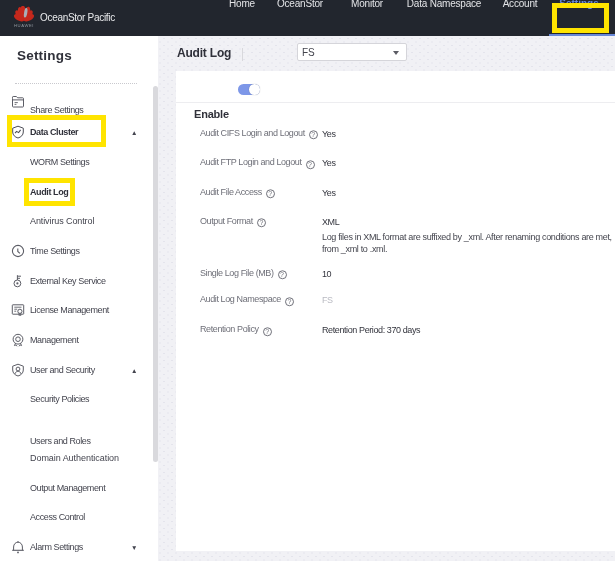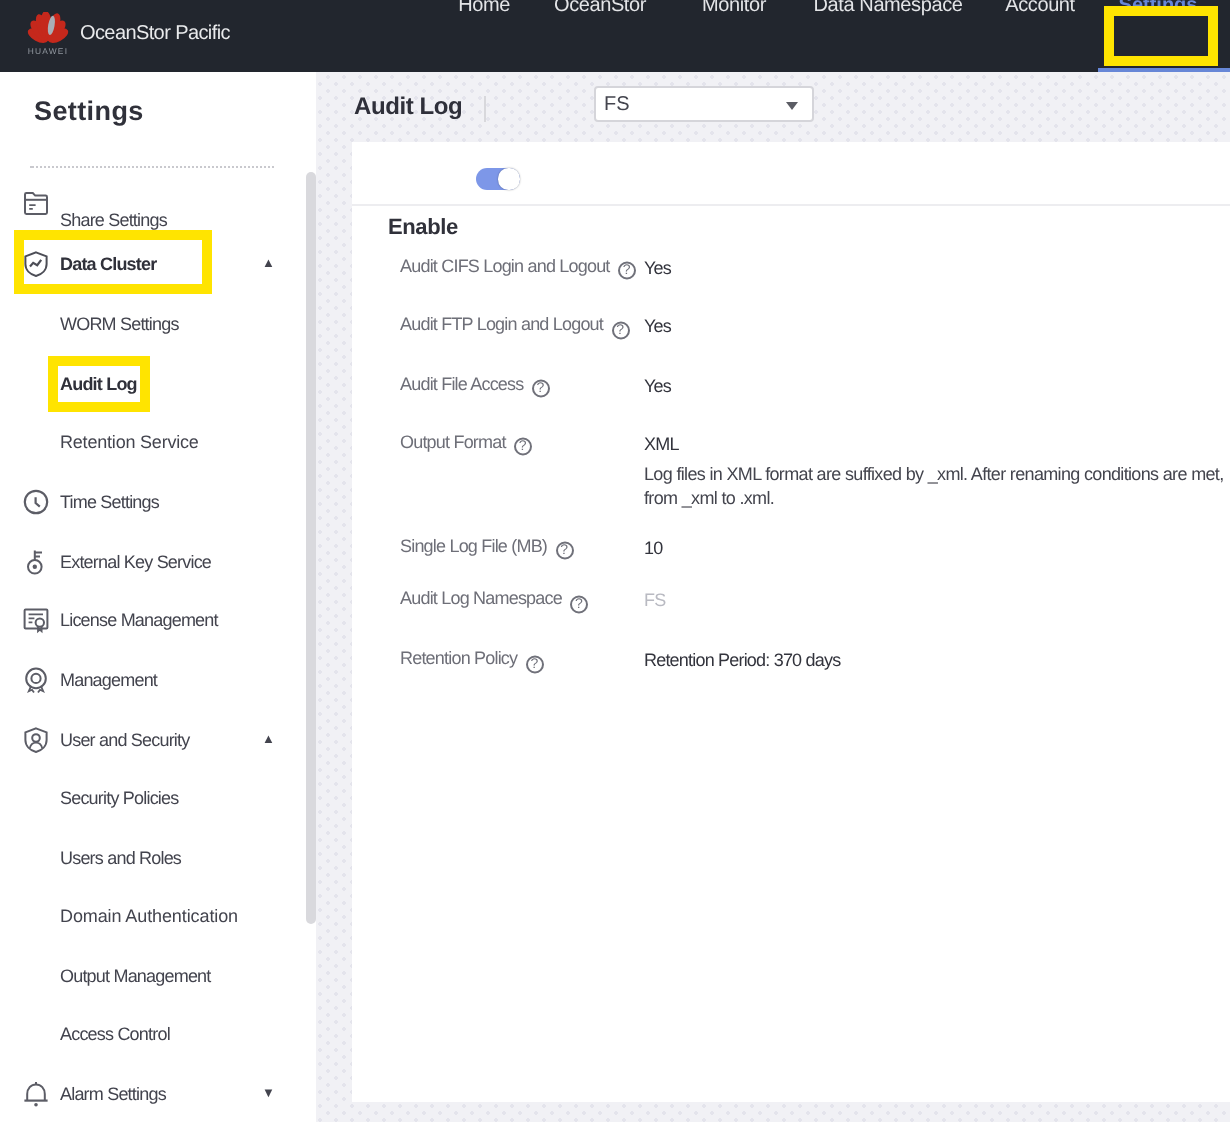--- a/index.html
+++ b/index.html
@@ -94,21 +94,21 @@
 
 <svg class="sbicon" style="top:124.5px" viewBox="0 0 14 14" fill="none" stroke="#4c4d56" stroke-width="1">
   <path d="M7 1.2 L12.3 3.2 V7 C12.3 10 10 12.2 7 13 C4 12.2 1.7 10 1.7 7 V3.2 Z"></path>
   <path d="M4 8.2 L5.6 6.4 L7.6 7.6 L9.6 4.9" stroke-width="1.1"></path>
 </svg>
 <span class="sbi b" style="top:131.5px">Data Cluster</span>
 <span class="arr" style="top:131.5px">▲</span>
 
 <span class="sbi" style="top:161.5px">WORM Settings</span>
 <span class="sbi b" style="top:191.5px">Audit Log</span>
-<span class="sbi" style="top:221px;letter-spacing:-0.1px">Retention Service</span>
+<span class="sbi" style="top:221px;letter-spacing:-0.1px">Antivirus Control</span>
 
 <svg class="sbicon" style="top:243.5px" viewBox="0 0 14 14" fill="none" stroke="#5c5d66" stroke-width="1.1">
   <circle cx="7" cy="7" r="5.6"></circle>
   <path d="M6.8 4.6 V7.5 L8.9 9.3"></path>
 </svg>
 <span class="sbi" style="top:250.5px">Time Settings</span>
 
 <svg class="sbicon" style="top:274px" viewBox="0 0 14 14" fill="none" stroke="#5c5d66" stroke-width="1">
   <circle cx="6.4" cy="9.4" r="3.4"></circle>
   <circle cx="6.4" cy="9.4" r="1.1" fill="#5c5d66" stroke="none"></circle>
@@ -133,21 +133,21 @@
 
 <svg class="sbicon" style="top:363px" viewBox="0 0 14 14" fill="none" stroke="#5c5d66" stroke-width="1">
   <path d="M7 1.2 L12.3 3.2 V7 C12.3 10 10 12.2 7 13 C4 12.2 1.7 10 1.7 7 V3.2 Z"></path>
   <circle cx="7" cy="6" r="1.9"></circle>
   <path d="M3.9 11 C4.3 9.3 5.5 8.3 7 8.3 C8.5 8.3 9.7 9.3 10.1 11" stroke-width="0.9"></path>
 </svg>
 <span class="sbi" style="top:370px">User and Security</span>
 <span class="arr" style="top:370px">▲</span>
 
 <span class="sbi" style="top:399px">Security Policies</span>
-<span class="sbi" style="top:429px">Users and Roles</span>
+<span class="sbi" style="top:441px">Users and Roles</span>
 <span class="sbi" style="top:458px;letter-spacing:-0.05px">Domain Authentication</span>
 <span class="sbi" style="top:487.5px">Output Management</span>
 <span class="sbi" style="top:517px">Access Control</span>
 
 <svg class="sbicon" style="top:540px" viewBox="0 0 14 14" fill="none" stroke="#5c5d66" stroke-width="1">
   <path d="M2.6 10.3 V7 C2.6 4.3 4.5 2.2 7 2.2 C9.5 2.2 11.4 4.3 11.4 7 V10.3"></path>
   <path d="M1.2 10.3 H12.8" stroke-width="1.1"></path>
   <path d="M7 1 V2.2"></path>
   <circle cx="7" cy="12.4" r="0.9" fill="#5c5d66" stroke="none"></circle>
 </svg>

